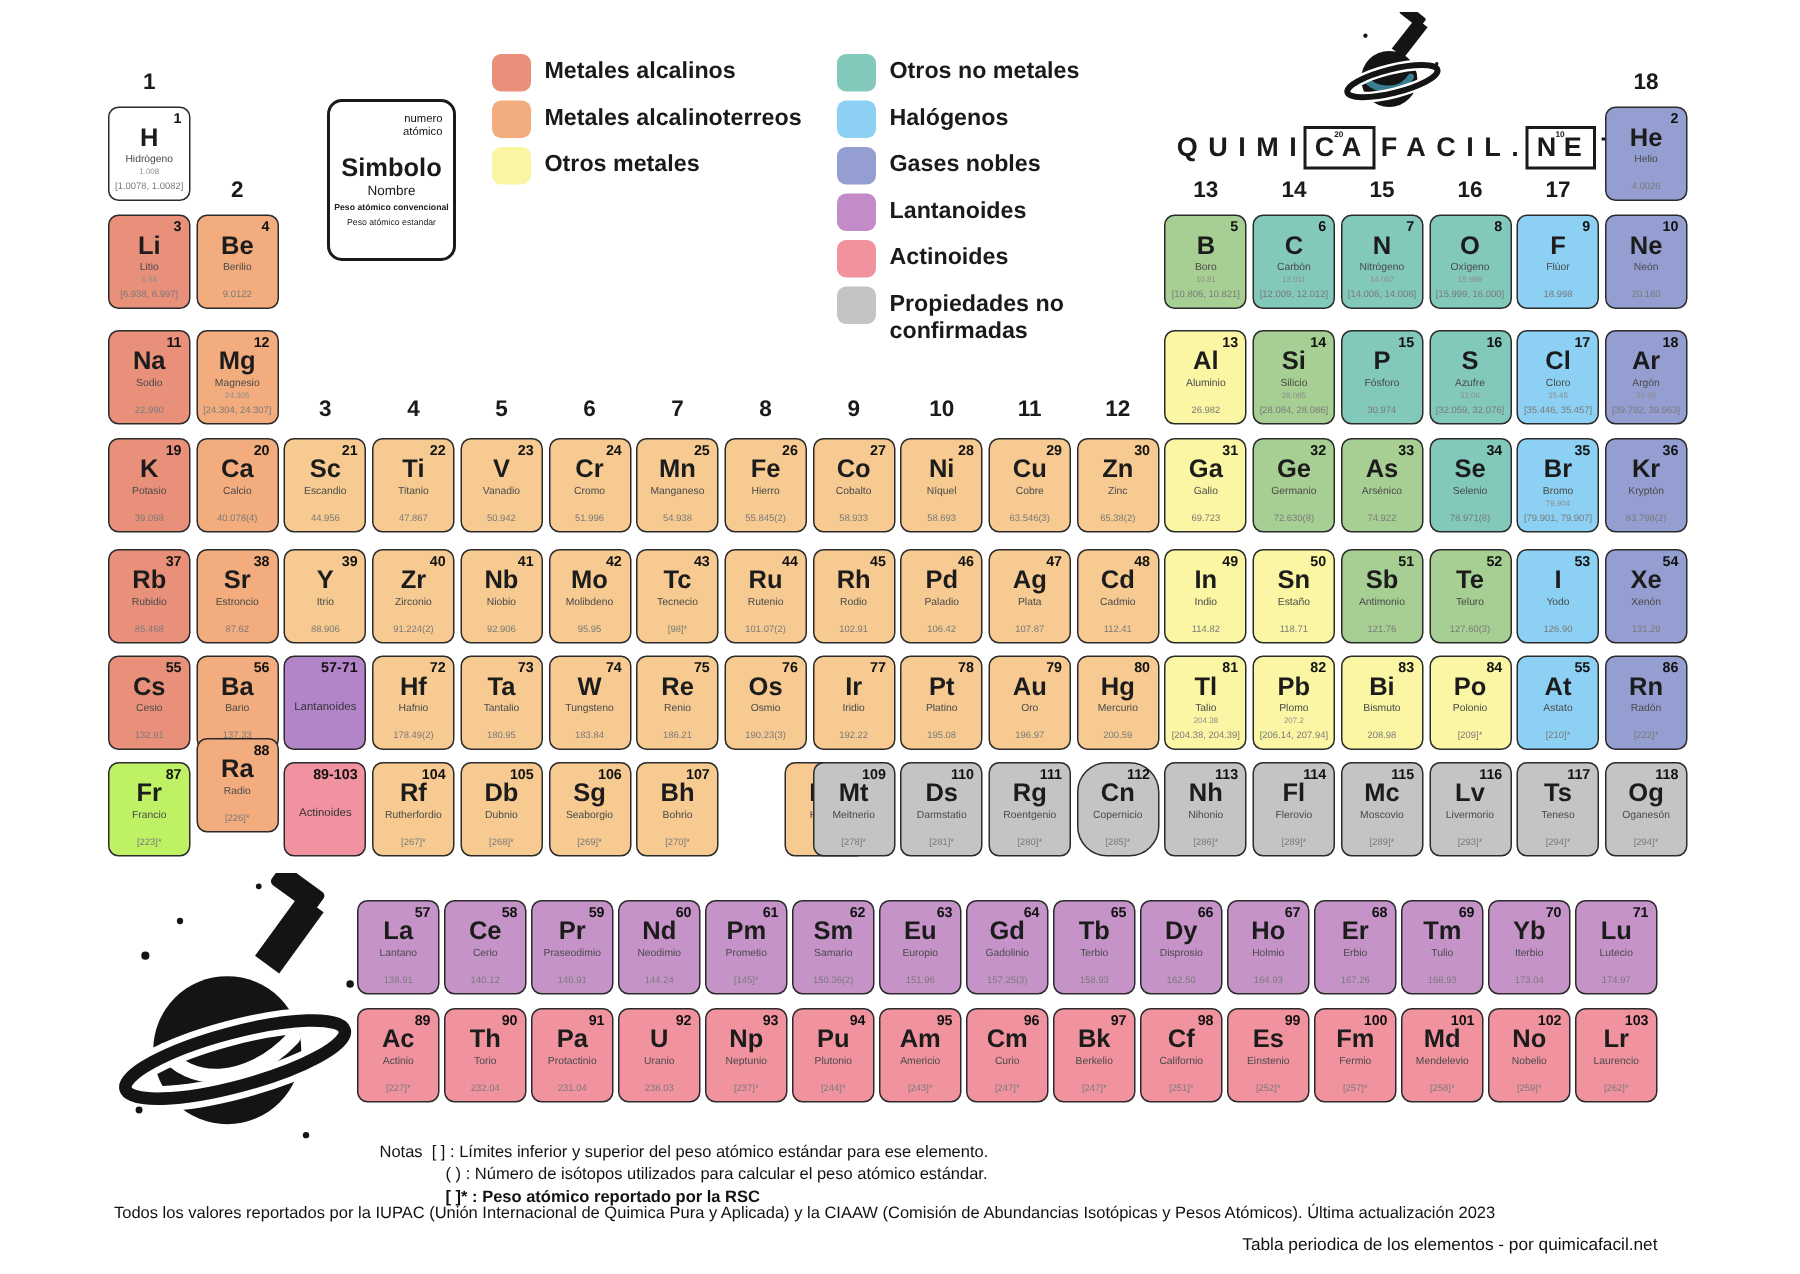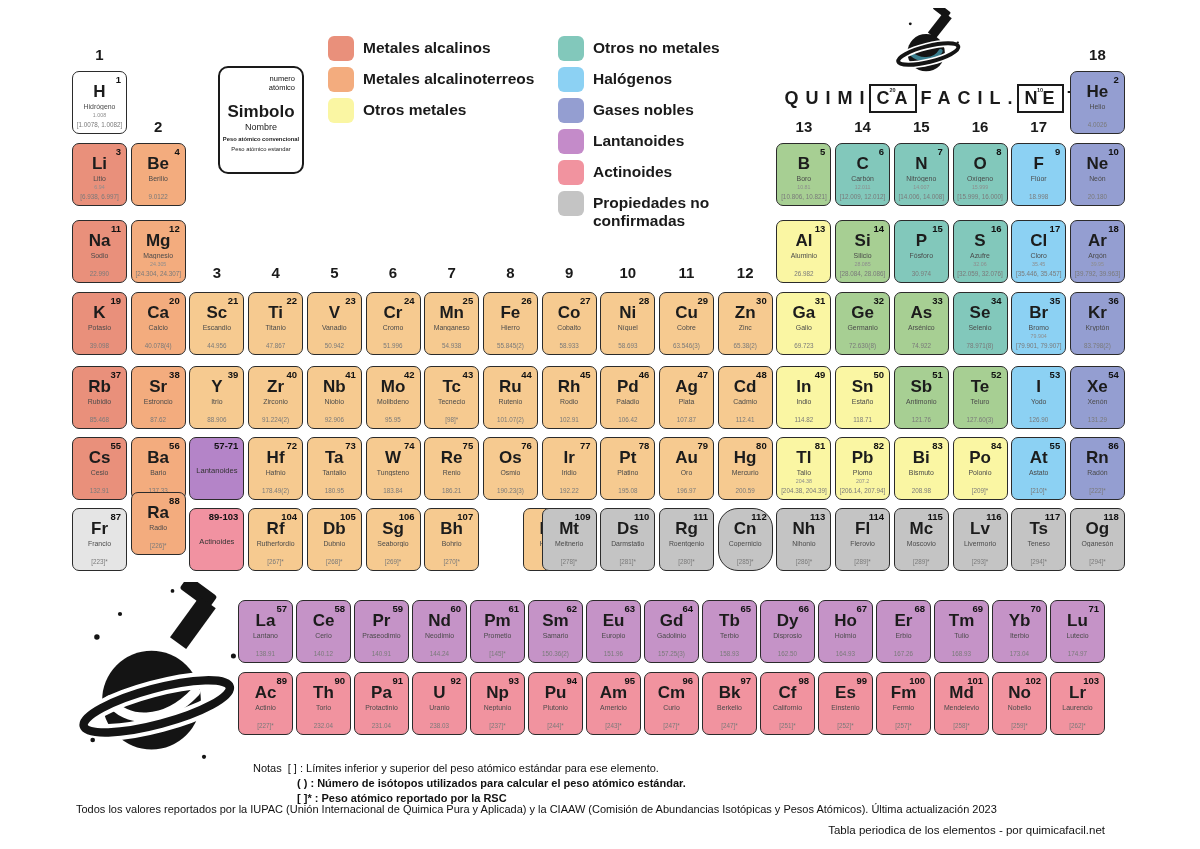--- a/index.html
+++ b/index.html
@@ -39,21 +39,21 @@
   #brand .boxed i{position:absolute;top:0.5px;left:50%;transform:translateX(-50%);font-style:normal;font-size:5.5px;letter-spacing:0;font-weight:700;}
   #brand-flask{position:absolute;left:893px;top:8px;}
 
   
   #big-flask{position:absolute;left:78px;top:582px;}
 
   
   #notes{position:absolute;left:253px;top:761px;font-size:11px;color:#111;line-height:1.35;}
   #notes .nrow{display:flex;}
   #notes .nlabel{font-weight:400;margin-right:6px;}
-  #notes .indent{padding-left:44px;font-weight:bold;}
+  #notes .indent{padding-left:44px;}
   #notes .bold{font-weight:700;}
   #footer-all{position:absolute;left:55px;top:803px;font-size:11px;color:#111;margin-left:21px;}
   #footer-credit{position:absolute;right:95px;top:824px;font-size:11.5px;color:#111;}
 </style>
 </head>
 <body>
 
 <div id="page">
 
   <div id="legend-left" class="legend-col">
@@ -610,21 +610,21 @@
       <span class="sym">At</span>
       <span class="nm">Astato</span>
       <span class="w2">[210]*</span>
     </div>
     <div class="cell" style="left: 1069.9px; top: 437px; background: rgb(148, 158, 209);">
       <span class="num">86</span>
       <span class="sym">Rn</span>
       <span class="nm">Radón</span>
       <span class="w2">[222]*</span>
     </div>
-    <div class="cell" style="left: 72px; top: 508px; background: #e5e5e5;">
+    <div class="cell" style="left: 72px; top: 508px; background: #bef264;">
       <span class="num">87</span>
       <span class="sym">Fr</span>
       <span class="nm">Francio</span>
       <span class="w2">[223]*</span>
     </div>
     <div class="cell" style="left: 130.7px; top: 492px; background: rgb(243, 172, 126); padding-left: 39px;">
       <span class="num">88</span>
       <span class="sym">Ra</span>
       <span class="nm">Radio</span>
       <span class="w2">[226]*</span>

